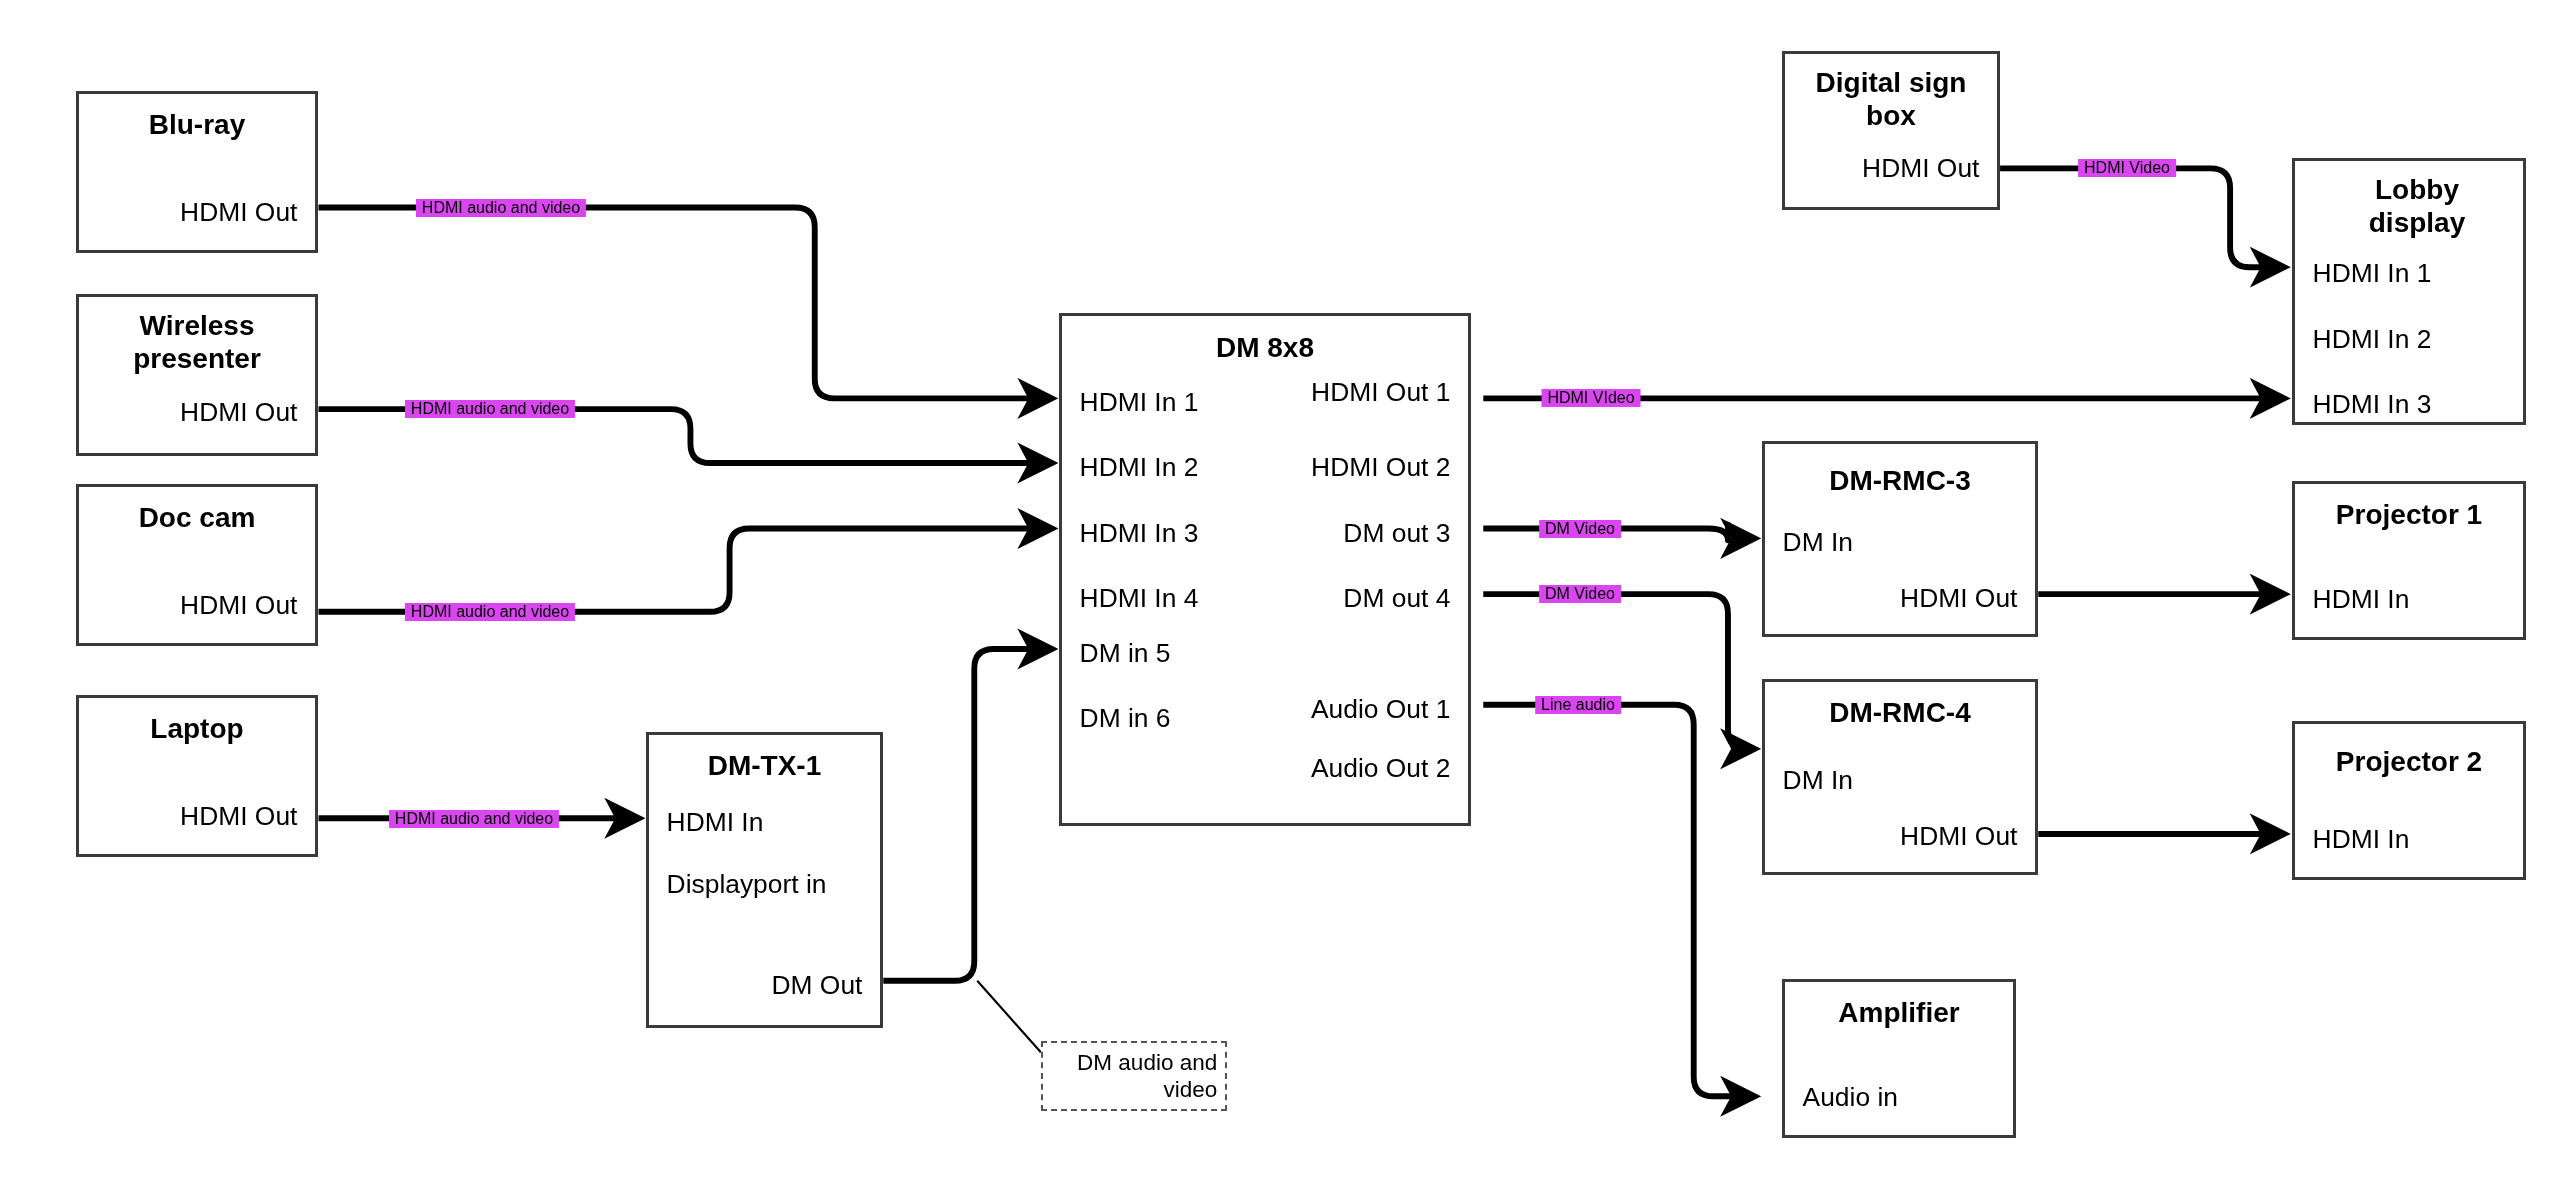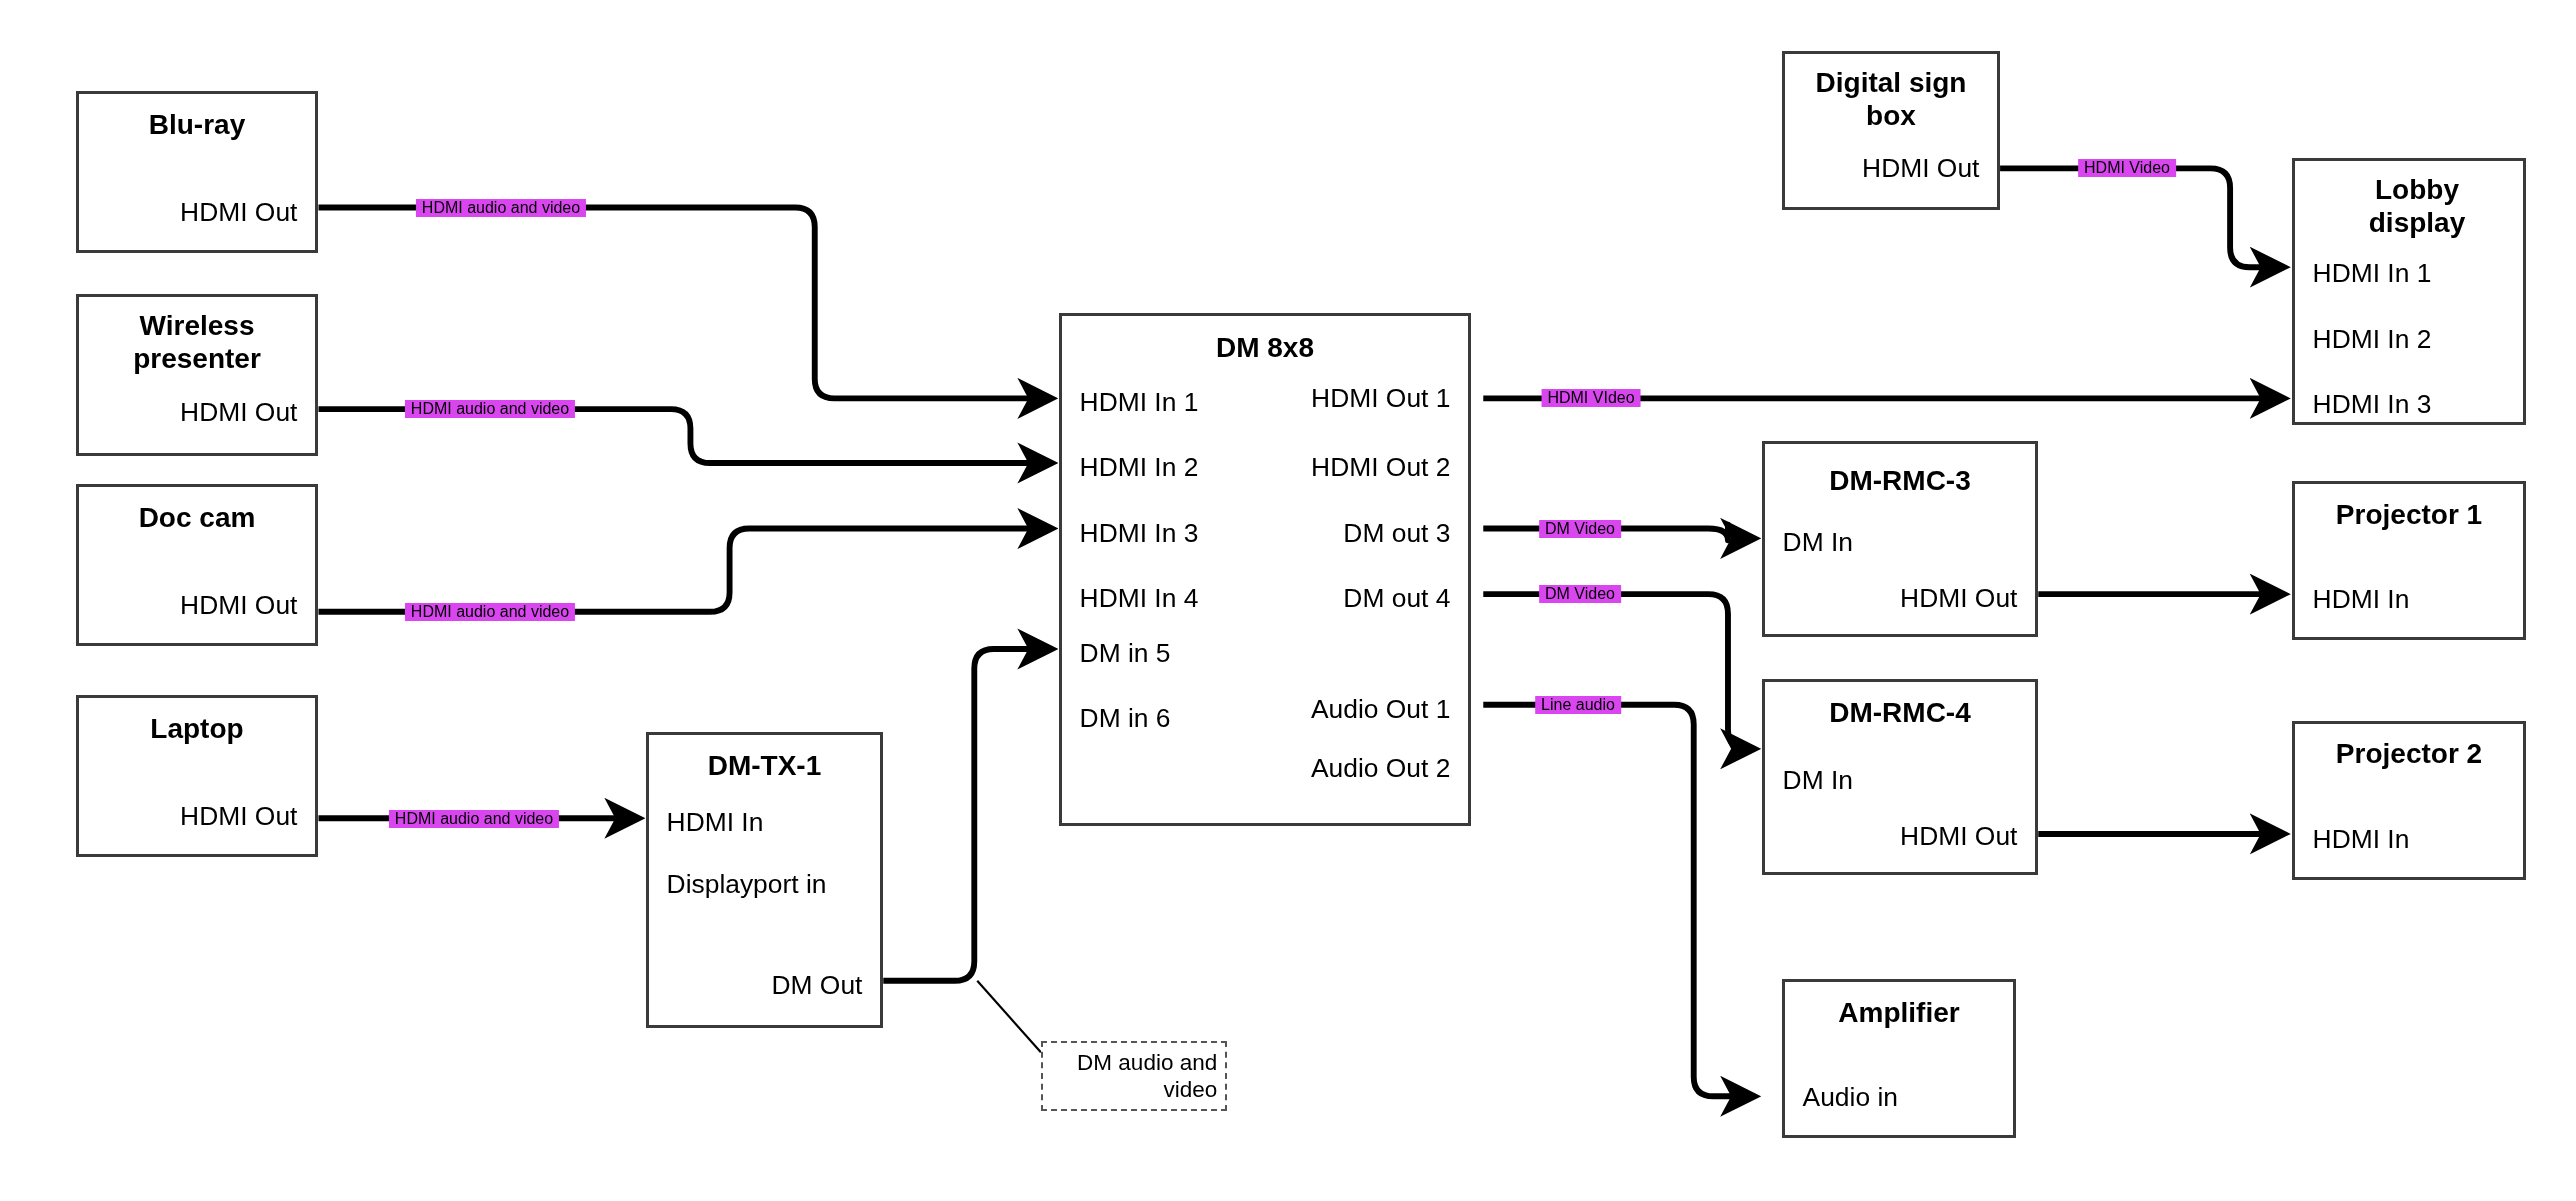--- a/index.html
+++ b/index.html
@@ -145,21 +145,21 @@
   <div class="node" style="left:1059px; top:313px; width:412px; height:513px;">
     <div class="node-title" style="margin-top:14.7px;">DM 8x8</div>
 
     <div class="port left" style="top:72px;">HDMI In 1</div>
     <div class="port left" style="top:137px;">HDMI In 2</div>
     <div class="port left" style="top:203px;">HDMI In 3</div>
     <div class="port left" style="top:268px;">HDMI In 4</div>
     <div class="port left" style="top:323px;">DM in 5</div>
     <div class="port left" style="top:388px;">DM in 6</div>
 
-    <div class="port right" style="top:68px;">HDMI Out 1</div>
+    <div class="port right" style="top:62px;">HDMI Out 1</div>
     <div class="port right" style="top:137px;">HDMI Out 2</div>
     <div class="port right" style="top:203px;">DM out 3</div>
     <div class="port right" style="top:268px;">DM out 4</div>
     <div class="port right" style="top:379px;">Audio Out 1</div>
     <div class="port right" style="top:438px;">Audio Out 2</div>
   </div>
 
   <div class="node" style="left:1782px; top:51px; width:218px; height:159px;">
     <div class="node-title" style="margin-top:11.7px; white-space:pre-line;">Digital sign
 box</div>
@@ -185,21 +185,21 @@
     <div class="port left" style="top:84px;">DM In</div>
     <div class="port right" style="top:140px;">HDMI Out</div>
   </div>
 
   <div class="node" style="left:2292px; top:481px; width:234px; height:159px;">
     <div class="node-title" style="margin-top:13.7px;">Projector 1</div>
     <div class="port left" style="top:101px;">HDMI In</div>
   </div>
 
   <div class="node" style="left:2292px; top:721px; width:234px; height:159px;">
-    <div class="node-title" style="margin-top:13px;">Projector 2</div>
+    <div class="node-title" style="margin-top:21px;">Projector 2</div>
     <div class="port left" style="top:101px;">HDMI In</div>
   </div>
 
   <div class="node" style="left:1782px; top:979px; width:234px; height:159px;">
     <div class="node-title" style="margin-top:13.7px;">Amplifier</div>
     <div class="port left" style="top:101px;">Audio in</div>
   </div>
 
   <div class="wire-label" style="left:501px; top:208px;">HDMI audio and video</div>
   <div class="wire-label" style="left:490px; top:409px;">HDMI audio and video</div>

